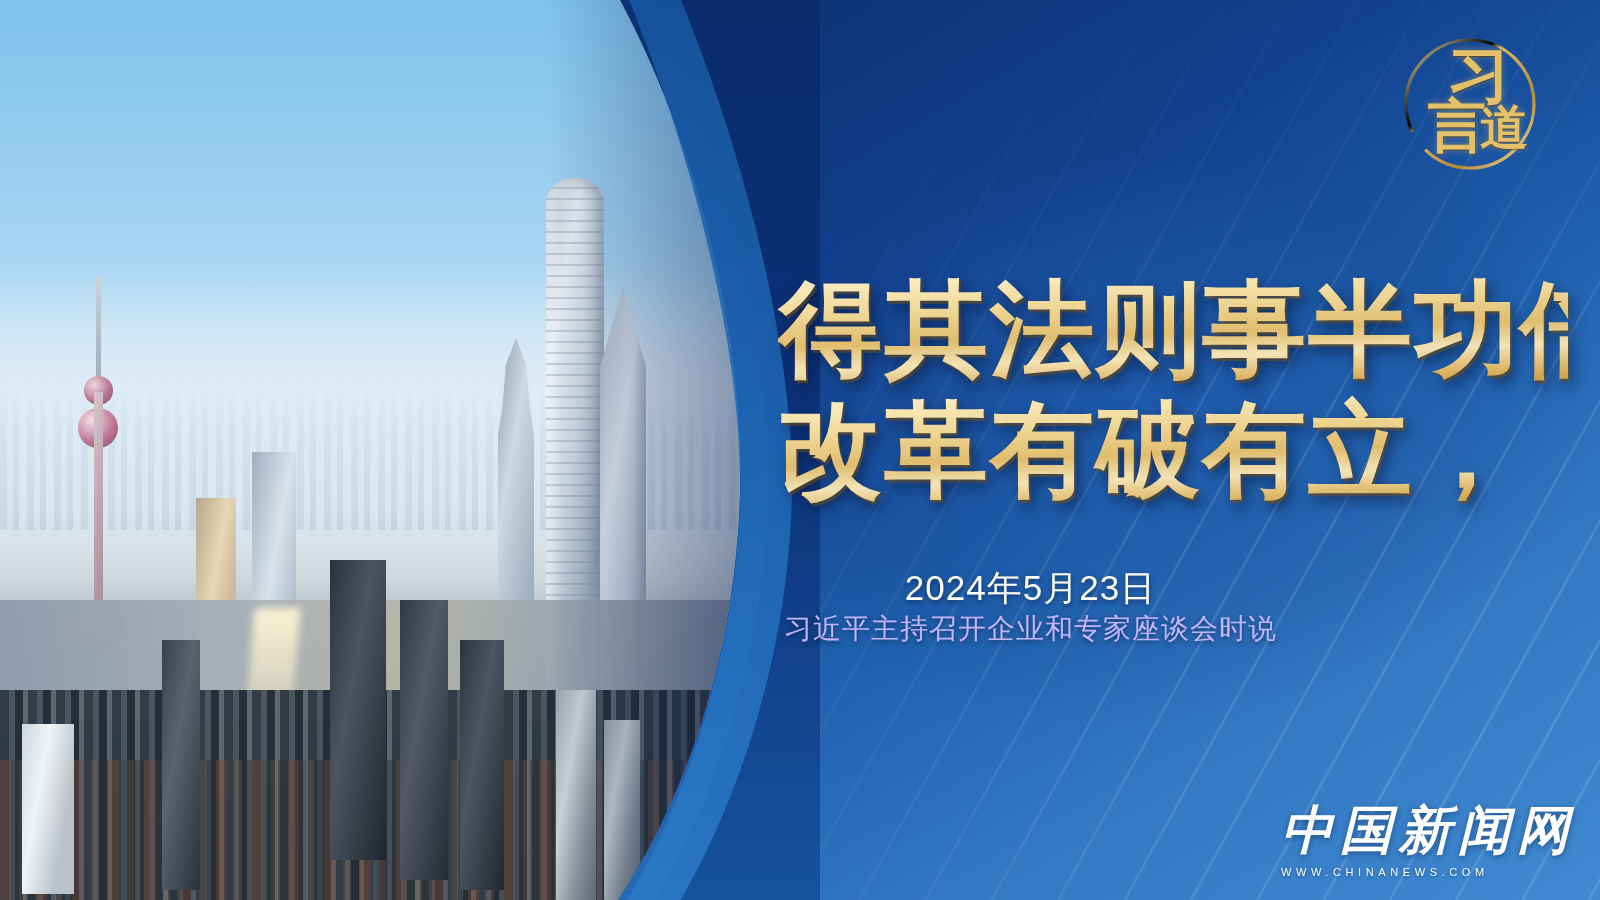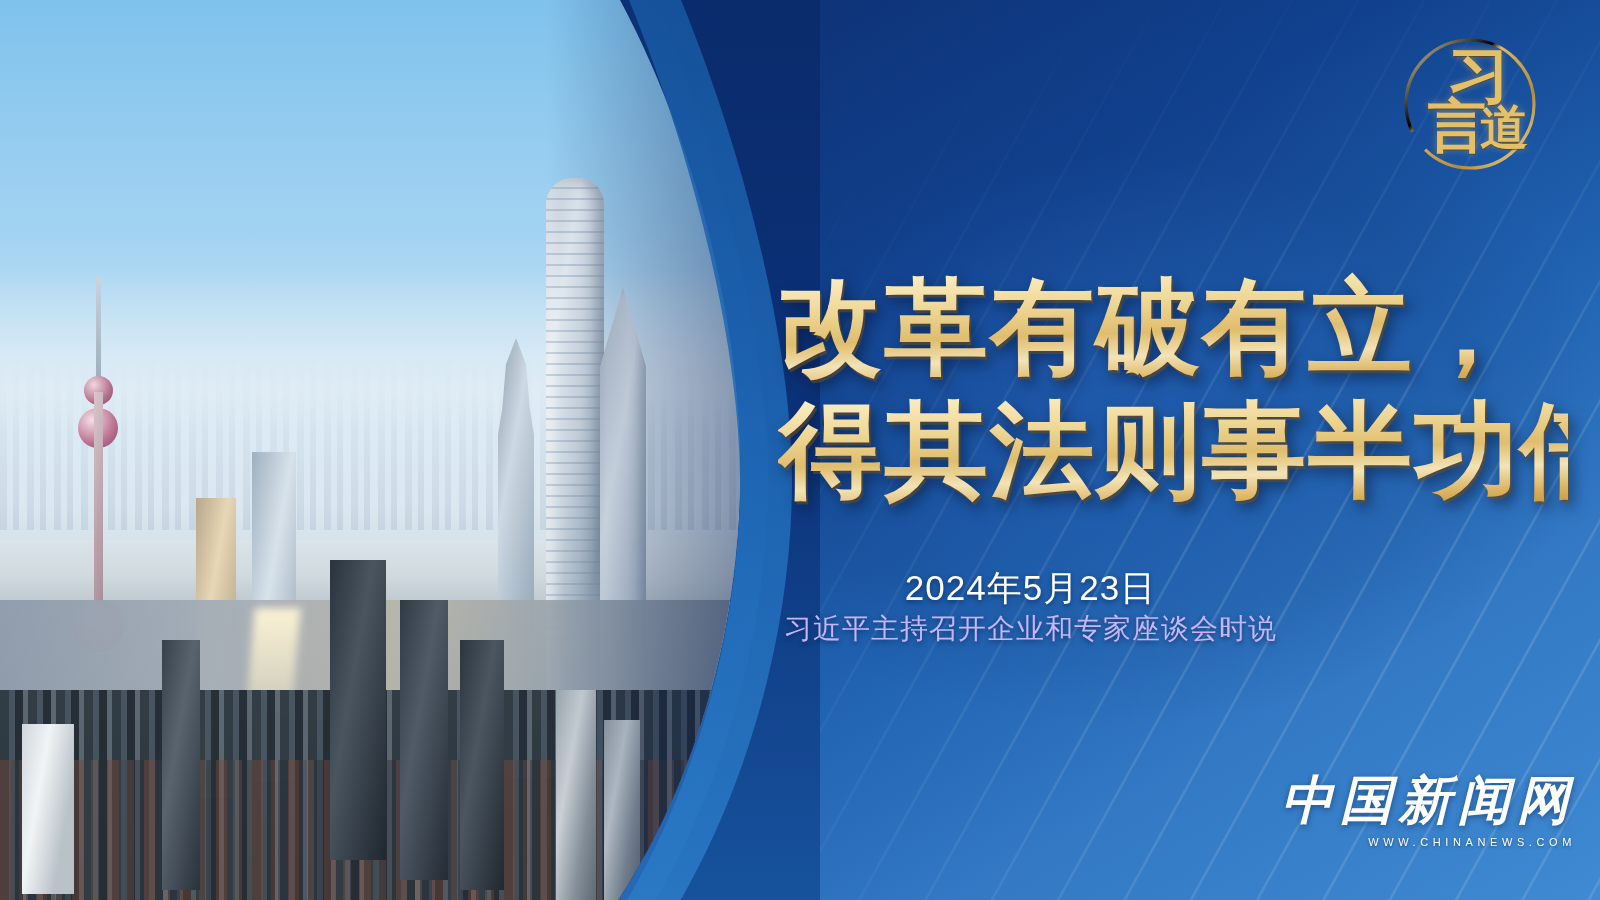--- a/index.html
+++ b/index.html
@@ -302,22 +302,22 @@
     font-size: 28px;
     color: #c4b5fd;
     letter-spacing: 1px;
     line-height: 1.32;
     text-shadow: 0 2px 5px rgba(3,20,56,.55);
   }
 
   
   .brand {
     position: absolute;
-    right: 24px; bottom: 52px;
-    text-align: right;
+    right: 24px; bottom: 22px;
+    text-align: left;
     margin-left: 12px;
   }
   .brand-cn {
     font-family: "Liberation Serif", "DejaVu Serif", serif;
     font-size: 52px;
     font-weight: bold;
     color: #ffffff;
     letter-spacing: 7px;
     line-height: 1;
     text-shadow: 0 2px 6px rgba(4,24,60,.45);
@@ -391,22 +391,22 @@
         </linearGradient>
       </defs>
       <circle cx="78" cy="78" r="64" fill="none" stroke="url(#goldring)" stroke-width="3.2" stroke-dasharray="300 22" stroke-dashoffset="150"></circle>
     </svg>
     <span class="seal-char sc-xi">习</span>
     <span class="seal-char sc-yan">言</span>
     <span class="seal-char sc-dao">道</span>
   </div>
 
   <div class="headline">
+    <div class="hl-line hl-line-2">得其法则事半功倍</div>
     <div class="hl-line hl-line-1">改革有破有立，</div>
-    <div class="hl-line hl-line-2">得其法则事半功倍</div>
   </div>
 
   <div class="meta">
     <div class="meta-date">2024年5月23日</div>
     <div class="meta-caption">习近平主持召开企业和专家座谈会时说</div>
   </div>
 
   <div class="brand">
     <div class="brand-cn">中国新闻网</div>
     <div class="brand-url">WWW.CHINANEWS.COM</div>

